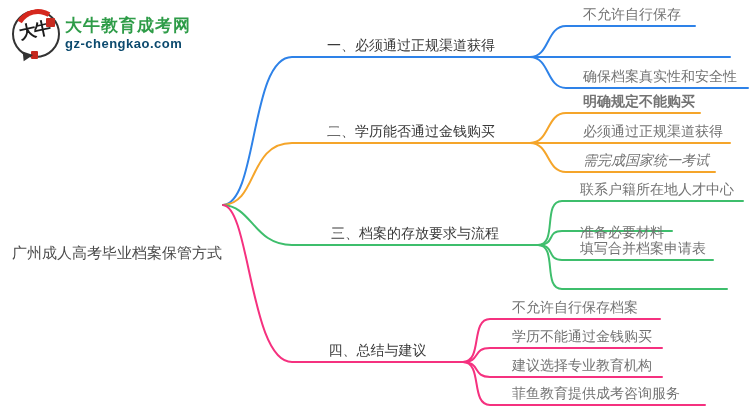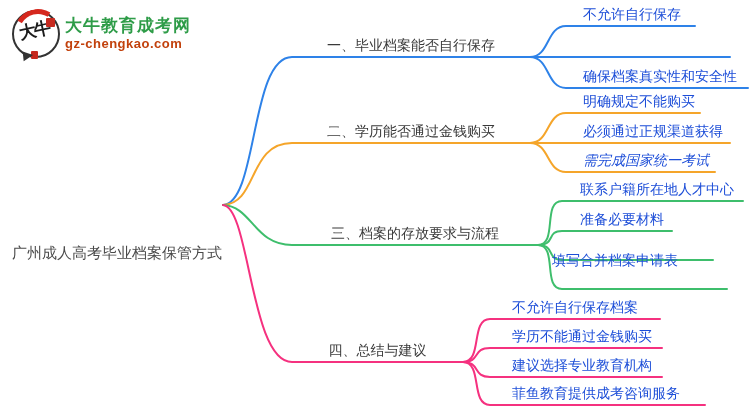--- a/index.html
+++ b/index.html
@@ -9,21 +9,21 @@
   }
   svg.wires{position:absolute;left:0;top:0;width:750px;height:410px;}
   .node{position:absolute;white-space:nowrap;color:#3c3c3c;}
   .root{
     font-size:15px;color:#4a4a4a;height:24px;line-height:24px;letter-spacing:0px;margin-top:48px;
   }
   .blabel{
     font-size:14px;height:20px;line-height:20px;text-align:center;color:#3a3a3a;
   }
   .leaf{
-    font-size:14px;height:20px;line-height:20px;text-align:left;color:#1d4ed8;
+    font-size:14px;height:20px;line-height:20px;text-align:left;color:#737373;
   }
   
   .logo{position:absolute;left:12px;top:10px;display:flex;align-items:center;cursor:pointer;}
   .logo-mark{
     position:relative;width:44px;height:44px;border:2px solid #333;border-radius:50%;
     background:#fff;flex:0 0 auto;
   }
   .logo-hat{
     position:absolute;left:0px;top:-3px;width:38px;height:38px;border-radius:50%;
     border:5px solid transparent;border-top-color:#d5281e;transform:rotate(-14deg);
@@ -38,21 +38,21 @@
   .logo-seal2{
     position:absolute;left:17px;bottom:-3px;width:7px;height:8px;background:#c62a1f;border-radius:1px;
   }
   .logo-tail{
     position:absolute;left:7px;bottom:-6px;width:0;height:0;
     border-left:4px solid transparent;border-right:7px solid transparent;border-top:9px solid #333;
     transform:rotate(18deg);
   }
   .logo-text{margin-left:5px;display:flex;flex-direction:column;justify-content:center;}
   .logo-name{font-size:17px;font-weight:bold;color:#2e9c48;letter-spacing:1px;line-height:20px;}
-  .logo-url{font-size:13px;font-weight:bold;color:#c2410c;line-height:16px;letter-spacing:0.5px;}
+  .logo-url{font-size:13px;font-weight:bold;color:#0c4a6e;line-height:16px;letter-spacing:0.5px;}
 </style>
 </head>
 <body>
 
 <div class="stage">
 
   <svg class="wires" viewBox="0 0 750 410" fill="none" stroke-width="2" stroke-linecap="round" stroke-linejoin="round">
 
     <path d="M223,205 C258,203 250,57 292,57 L530,57" stroke="#2e82e8"></path>
     <path d="M530,57 C550,57 546,26 566,26 L695,26" stroke="#2e82e8"></path>
@@ -86,34 +86,34 @@
       <div class="logo-tail"></div>
     </div>
     <div class="logo-text">
       <span class="logo-name">大牛教育成考网</span>
       <span class="logo-url">gz-chengkao.com</span>
     </div>
   </div>
 
   <div class="node root" style="left:12px;top:193px;">广州成人高考毕业档案保管方式</div>
 
-  <div class="node blabel" style="left:292px;top:35px;width:238px;">一、毕业档案能否自行保存</div>
+  <div class="node blabel" style="left:292px;top:35px;width:238px;">一、必须通过正规渠道获得</div>
   <div class="node blabel" style="left:292px;top:223px;width:246px;">三、档案的存放要求与流程</div>
   <div class="node blabel" style="left:292px;top:121px;width:238px;">二、学历能否通过金钱购买</div>
   <div class="node blabel" style="left:292px;top:340px;width:171px;">四、总结与建议</div>
 
   <div class="node leaf" style="left:583px;top:4px;">不允许自行保存</div>
   <div class="node leaf" style="left:583px;top:66px;">确保档案真实性和安全性</div>
 
-  <div class="node leaf" style="left:583px;top:91px;">明确规定不能购买</div>
+  <div class="node leaf" style="left:583px;top:91px;font-weight:bold;">明确规定不能购买</div>
   <div class="node leaf" style="left:583px;top:121px;">必须通过正规渠道获得</div>
   <div class="node leaf" style="left:583px;top:150px;font-style:italic;">需完成国家统一考试</div>
 
   <div class="node leaf" style="left:580px;top:179px;">联系户籍所在地人才中心</div>
-  <div class="node leaf" style="left:580px;top:209px;">准备必要材料</div>
-  <div class="node leaf" style="left:552px;top:238px;margin-top:12px;">填写合并档案申请表</div>
+  <div class="node leaf" style="left:580px;top:222px;">准备必要材料</div>
+  <div class="node leaf" style="left:580px;top:238px;">填写合并档案申请表</div>
 
   <div class="node leaf" style="left:512px;top:297px;">不允许自行保存档案</div>
   <div class="node leaf" style="left:512px;top:326px;text-align:right;">学历不能通过金钱购买</div>
   <div class="node leaf" style="left:512px;top:355px;">建议选择专业教育机构</div>
   <div class="node leaf" style="left:512px;top:383px;">菲鱼教育提供成考咨询服务</div>
 
 </div>
 
 </body></html>

